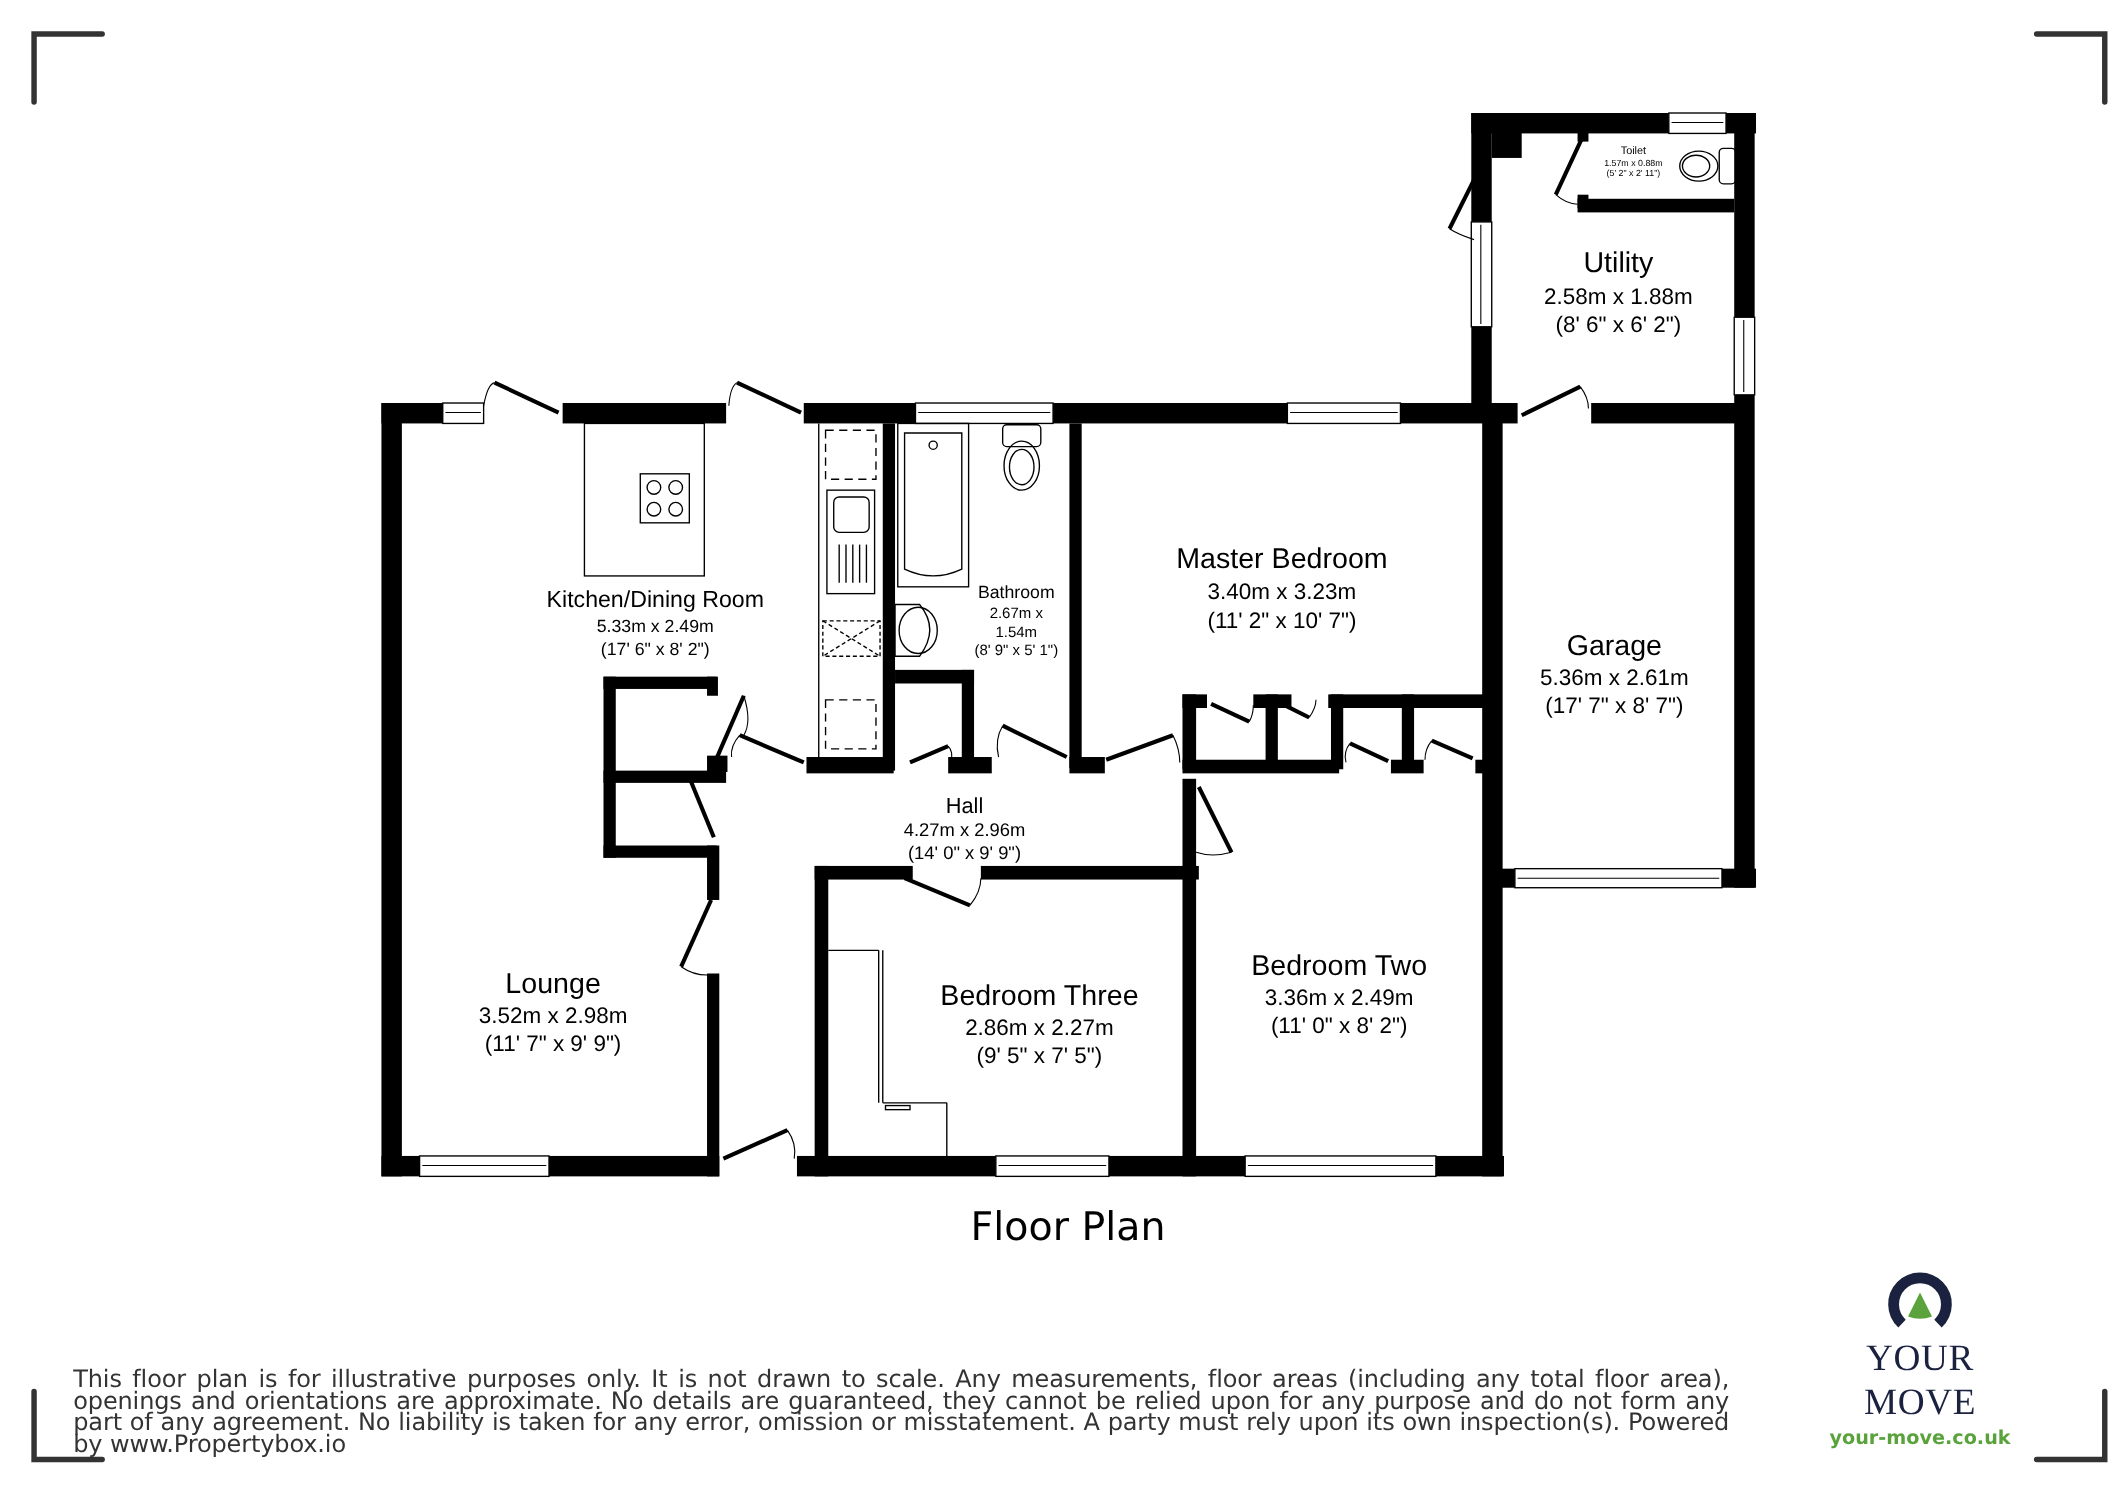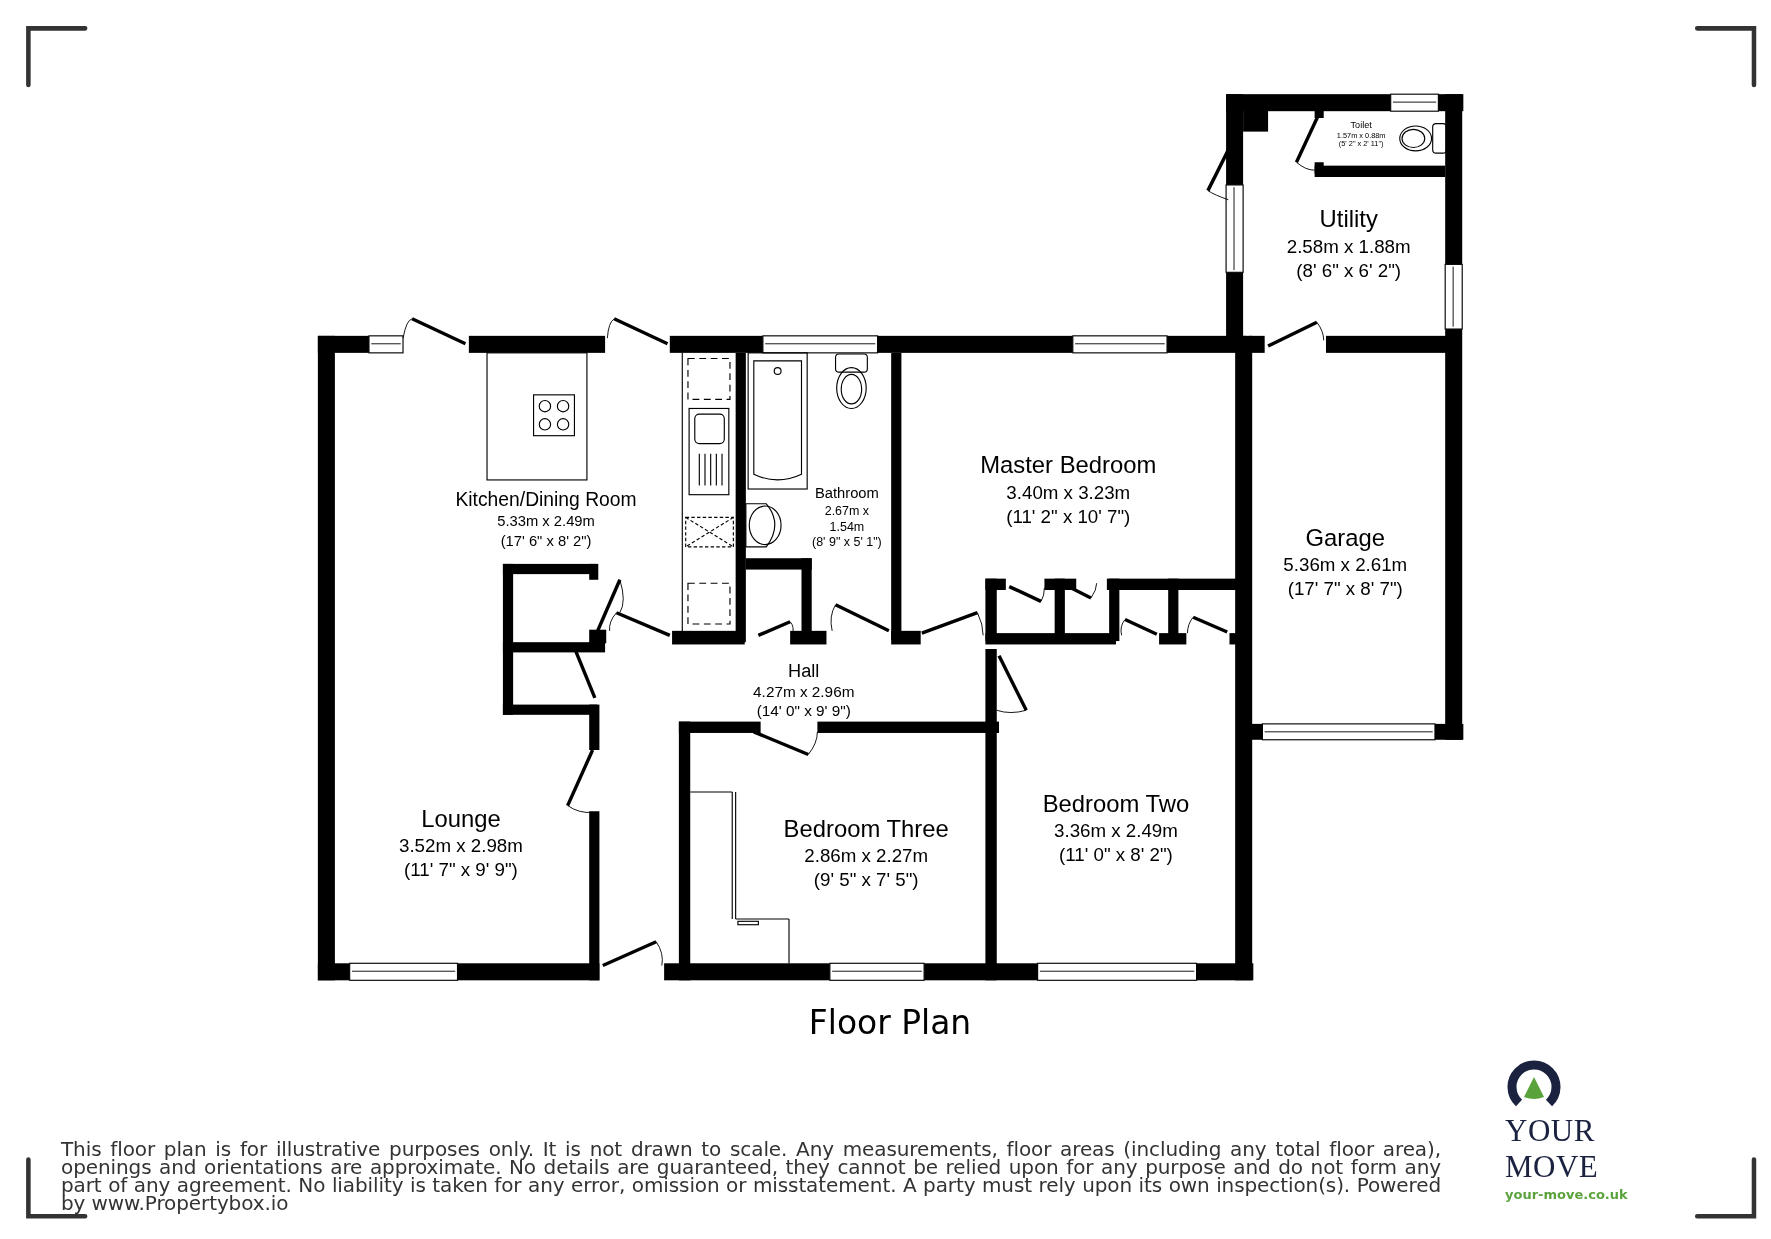--- a/index.html
+++ b/index.html
@@ -6,23 +6,23 @@
   body { width:1771px; height:1239px; position:relative; overflow:hidden; font-family:"Liberation Sans", sans-serif; }
   #plan { position:absolute; left:0; top:0; width:1771px; height:1239px; }
   .room-name { font-family:"Liberation Sans", sans-serif; fill:#000; }
   .dim { font-family:"Liberation Sans", sans-serif; fill:#000; }
   .title { font-family:"DejaVu Sans", sans-serif; fill:#000; }
   .disclaimer {
     position:absolute; left:61px; top:1140px; width:1380px;
     font-family:"DejaVu Sans", sans-serif; font-size:20px; line-height:18px; color:#333;
     letter-spacing:-0.1px; text-align:justify;
   }
-  .logo { position:absolute; left:1505px; top:1055px; width:190px; height:110px; }
+  .logo { position:absolute; left:1505px; top:1055px; width:190px; height:110px; text-align:center; }
   .logo-name { display:block; margin-top:2px; font-family:"Liberation Serif", serif; font-size:31px; color:#1b2240; letter-spacing:0.5px; }
-  .logo-url { display:block; margin-top:2px; font-family:"DejaVu Sans", sans-serif; font-size:13px; font-weight:bold; color:#5aa33c; }
+  .logo-url { display:block; margin-top:2px; font-family:"DejaVu Sans", sans-serif; font-size:16px; font-weight:bold; color:#5aa33c; }
 </style>
 </head>
 <body>
 
 <svg id="plan" viewBox="0 0 1560 1092" preserveAspectRatio="none" xmlns="http://www.w3.org/2000/svg">
 
   <g stroke="#333" stroke-width="4" fill="none" stroke-linecap="round">
     <path d="M25 75 V25 H75"></path>
     <path d="M1495 25 H1545 V75"></path>
     <path d="M25 1022 V1072 H75"></path>

